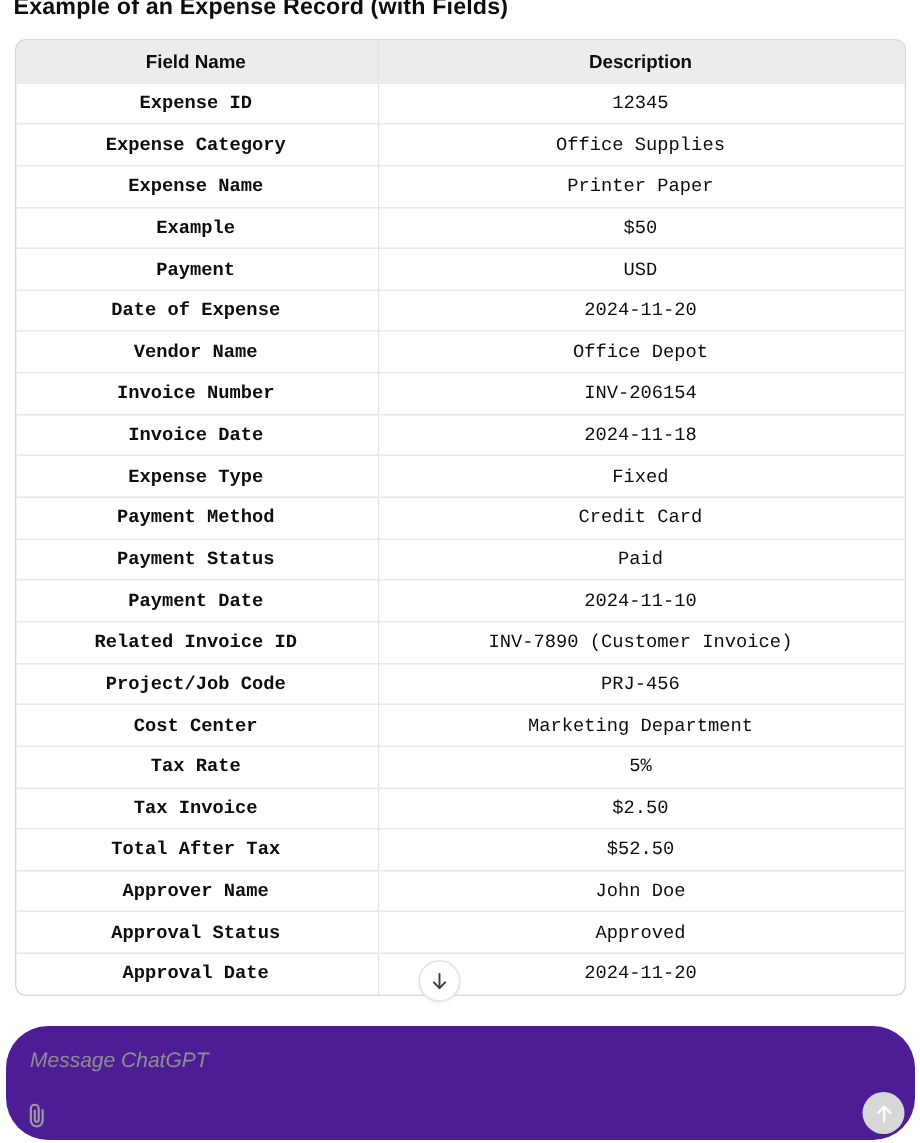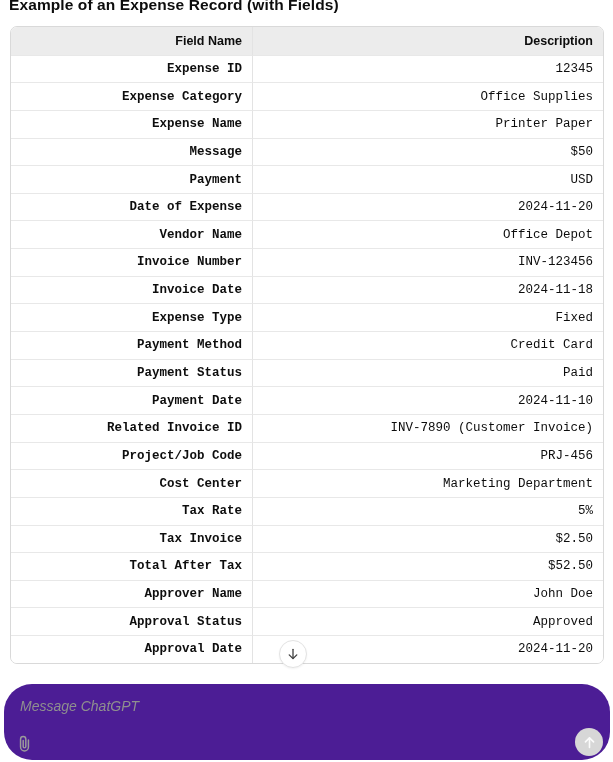--- a/index.html
+++ b/index.html
@@ -32,21 +32,21 @@
     border-spacing: 0;
     border: 1px solid #d9d9d9;
     border-radius: 7px;
     overflow: hidden;
     font-size: 12.5px;
   }
   table.expense-table th, table.expense-table td {
     height: 27.65px;
     padding: 0 10px 0 8px;
     vertical-align: middle;
-    text-align: right;
+    text-align: center;
     white-space: nowrap;
     overflow: hidden;
   }
   table.expense-table thead th {
     background: #ececec;
     font-weight: 700;
     font-size: 12.5px;
   }
   table.expense-table th:first-child,
   table.expense-table td:first-child {
@@ -125,38 +125,38 @@
         </tr>
         <tr>
           <td class="field-cell">Expense Category</td>
           <td class="desc-cell">Office Supplies</td>
         </tr>
         <tr>
           <td class="field-cell">Expense Name</td>
           <td class="desc-cell">Printer Paper</td>
         </tr>
         <tr>
-          <td class="field-cell">Message</td>
+          <td class="field-cell">Example</td>
           <td class="desc-cell">$50</td>
         </tr>
         <tr>
           <td class="field-cell">Payment</td>
           <td class="desc-cell">USD</td>
         </tr>
         <tr>
           <td class="field-cell">Date of Expense</td>
           <td class="desc-cell">2024-11-20</td>
         </tr>
         <tr>
           <td class="field-cell">Vendor Name</td>
           <td class="desc-cell">Office Depot</td>
         </tr>
         <tr>
           <td class="field-cell">Invoice Number</td>
-          <td class="desc-cell">INV-123456</td>
+          <td class="desc-cell">INV-206154</td>
         </tr>
         <tr>
           <td class="field-cell">Invoice Date</td>
           <td class="desc-cell">2024-11-18</td>
         </tr>
         <tr>
           <td class="field-cell">Expense Type</td>
           <td class="desc-cell">Fixed</td>
         </tr>
         <tr>

